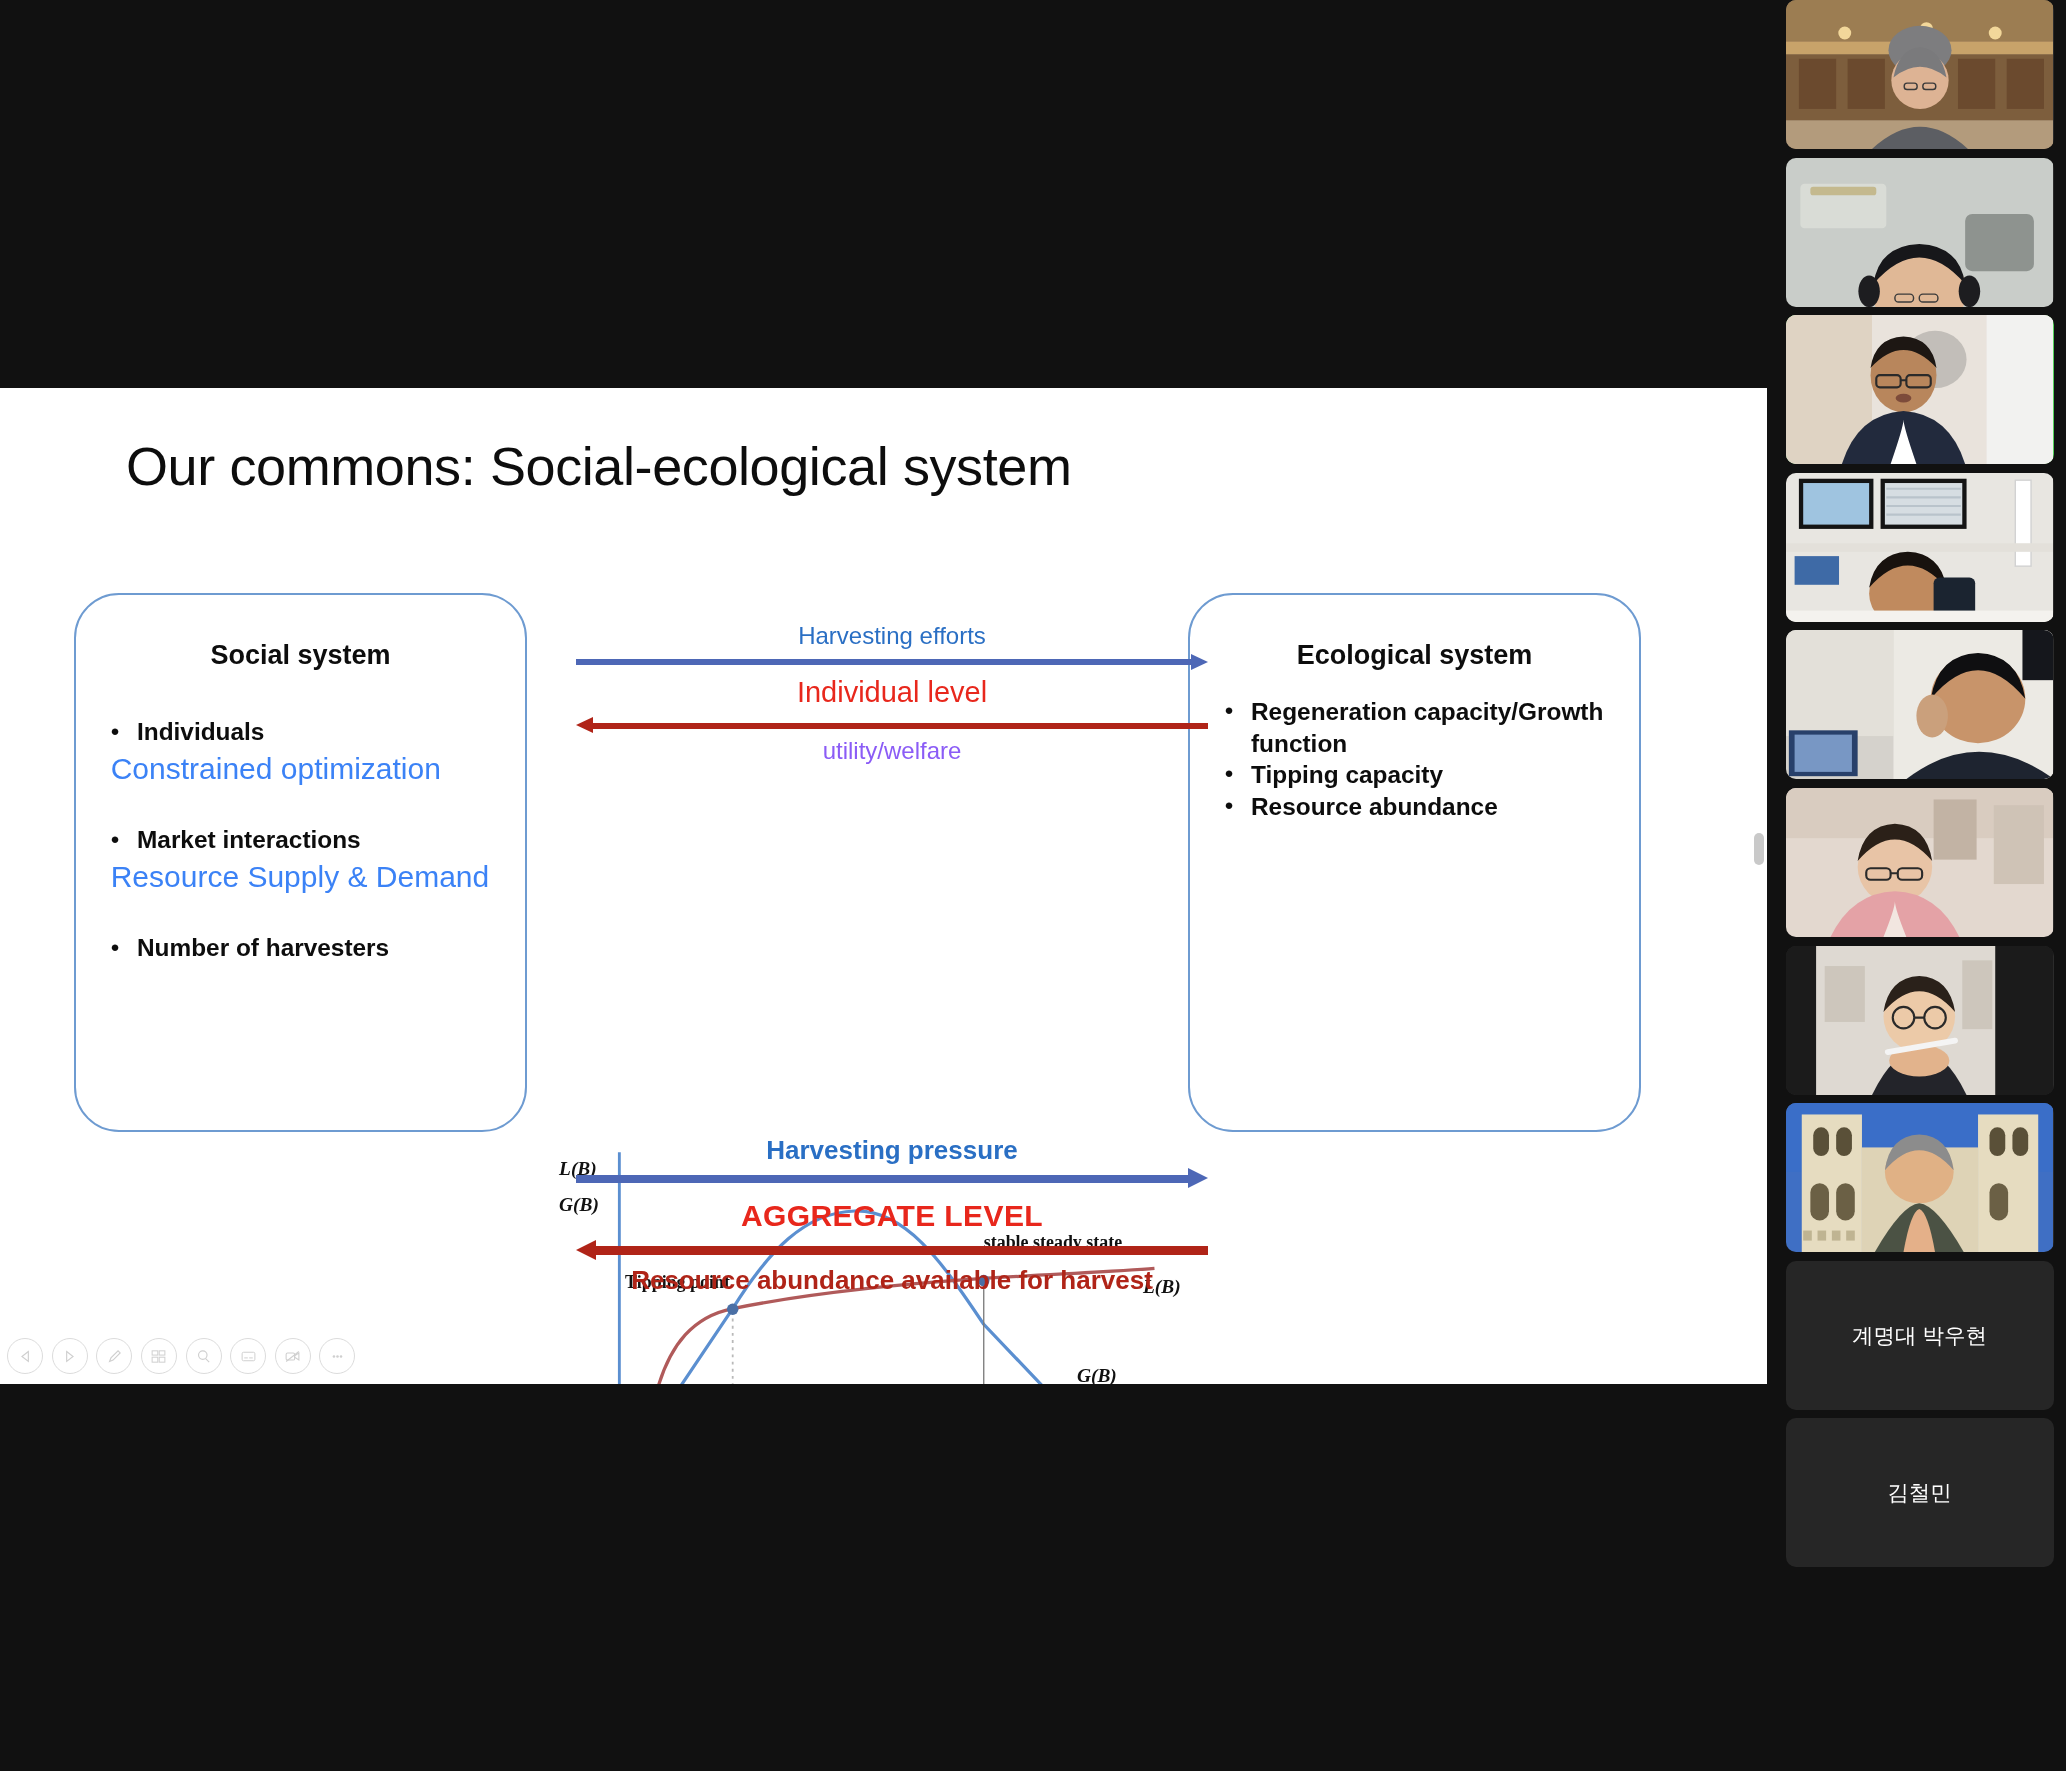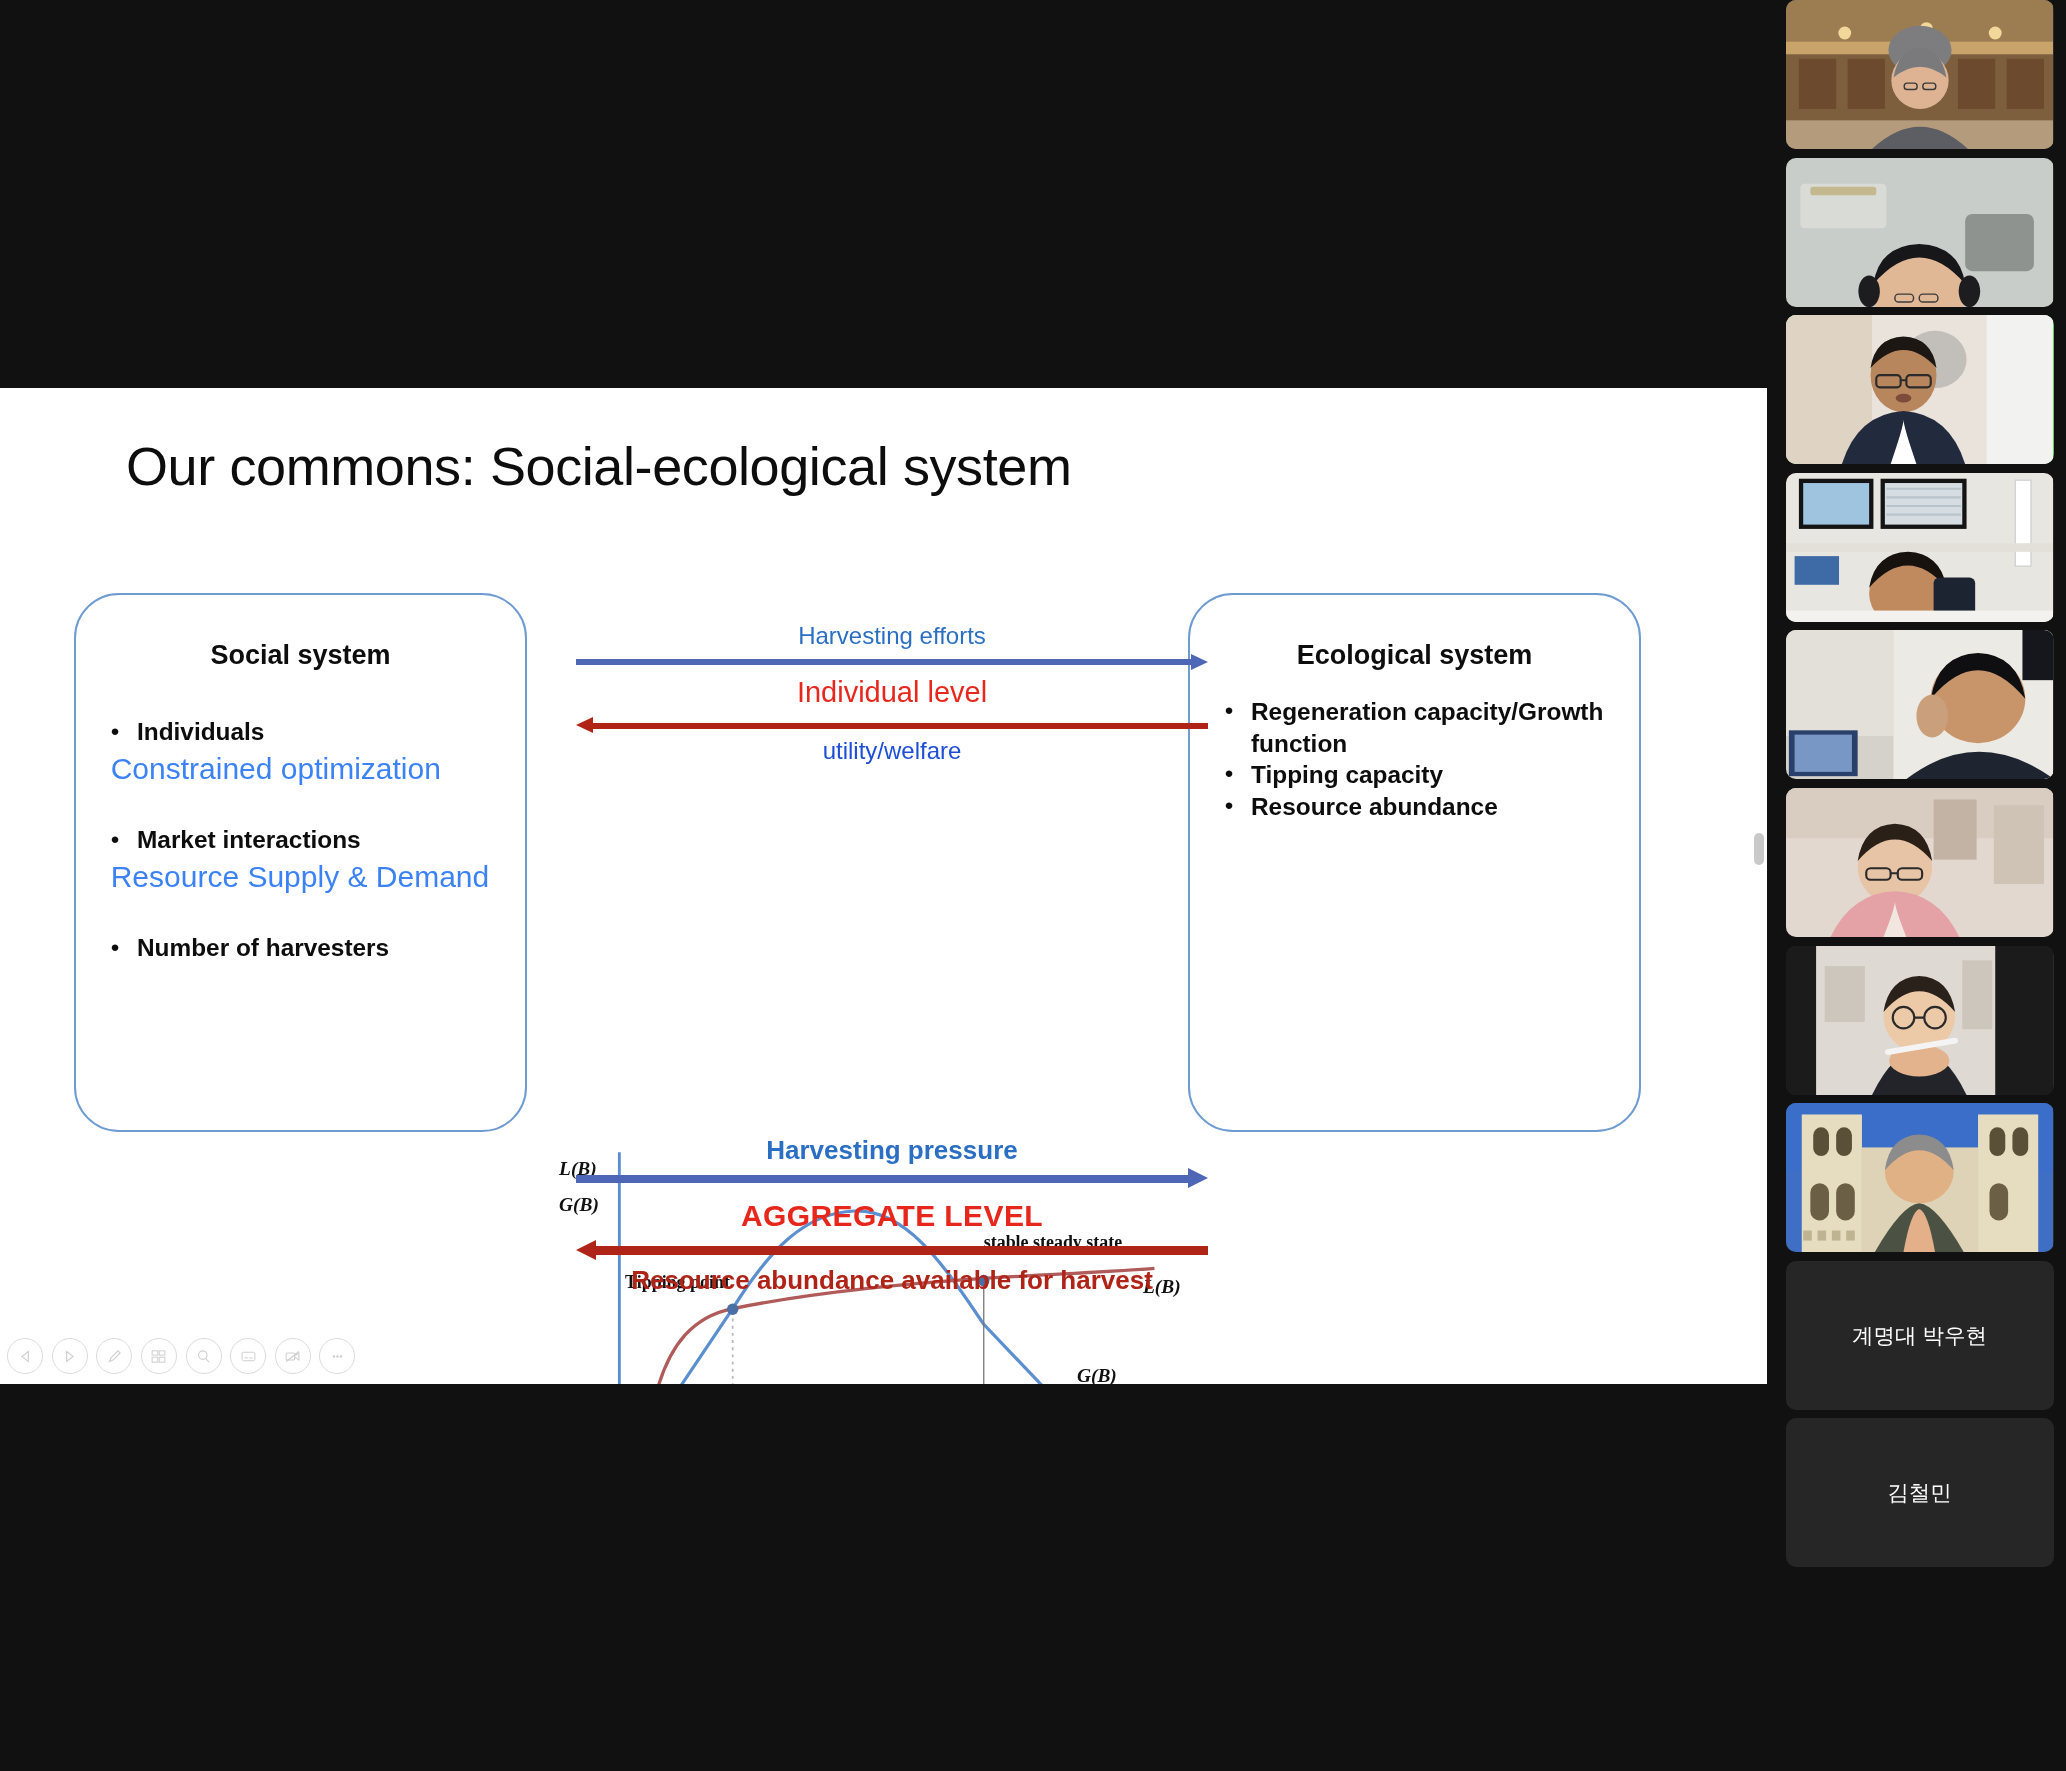--- a/index.html
+++ b/index.html
@@ -34,21 +34,21 @@
   .grp:last-child{margin-bottom:0;}
   .bullets.right .grp{margin-bottom:0;}
   .bullets.right .b-strong{line-height:1.3;}
 
   
   .arrow-row{position:absolute;left:576px;width:632px;}
   .arrow-cap{text-align:center;font-size:24px;line-height:1.1;white-space:nowrap;}
   .cap-blue{color:#2a6fc4;font-weight:400;}
   .cap-red-big{color:#e8271c;font-weight:400;font-size:29px;}
   .cap-red-bold{color:#b02418;font-weight:bold;font-size:26px;}
-  .cap-red-small{color:#1d4ed8;font-weight:400;font-size:24px;}
+  .cap-red-small{color:#8b5cf6;font-weight:400;font-size:24px;}
   .cap-blue-bold{color:#2a6fc4;font-weight:bold;font-size:26px;}
   .cap-red-aggr{color:#e8271c;font-weight:bold;font-size:30px;letter-spacing:0.4px;}
 
   .arrow-line{position:relative;height:16px;margin:4.3px 0;}
   .arrow-line .bar{position:absolute;top:5.7px;height:5.7px;}
   .arrow-line .head{position:absolute;top:0;width:0;height:0;}
   
   .ar-blue .bar{left:0;right:16px;background:#4d67b6;}
   .ar-blue .head{right:0;border-top:8px solid transparent;border-bottom:8px solid transparent;border-left:17px solid #4d67b6;}
   

